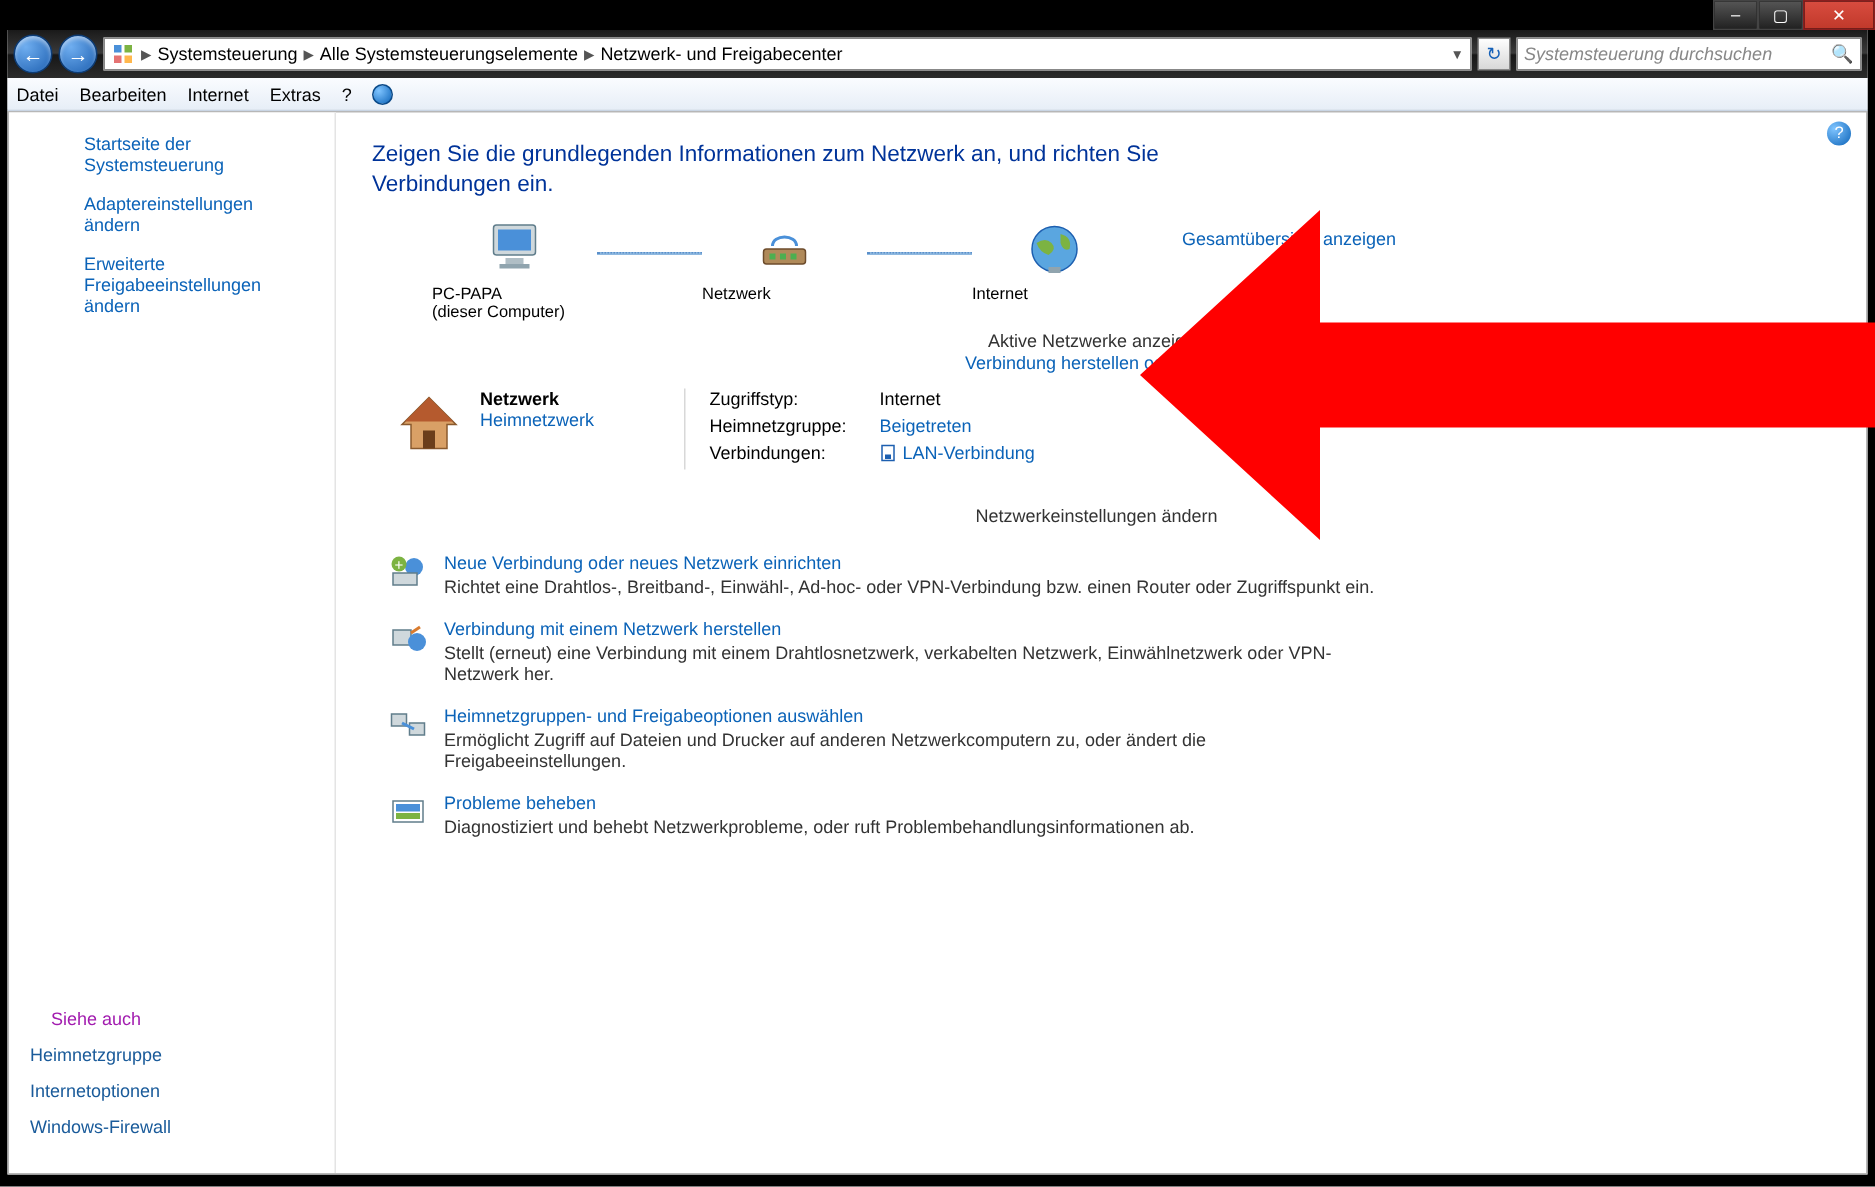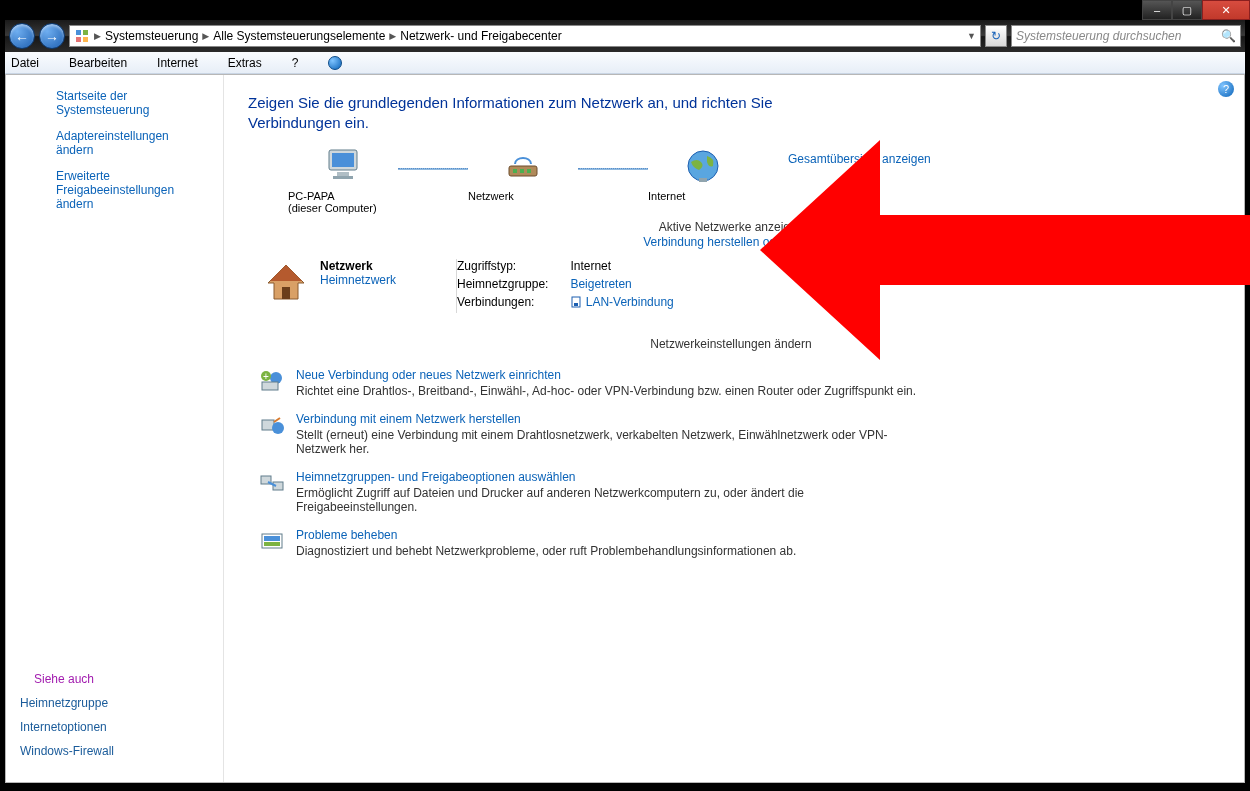--- a/index.html
+++ b/index.html
@@ -70,21 +70,21 @@
     width:230px;height:22px;background:#fff;border:1px solid #888;
     display:flex;align-items:center;padding:0 4px;color:#888;font-style:italic;gap:36px;
   }
   .searchbox .mag { margin-left:auto;color:#1560b8;font-style:normal;}
   
   .menubar {
     height:22px;
     background:linear-gradient(#fafcff,#e7eef7);
     border-bottom:1px solid #c9d5e4;
     display:flex;align-items:center;
-    padding:0 6px;gap:30px;
+    padding:0 6px;gap:14px;
     font-size:12px;
   }
   .menubar span { cursor:default; }
   .help-bubble {
     width:14px;height:14px;border-radius:50%;
     background:radial-gradient(circle at 30% 30%,#7fc4ff,#0b63b8);
     border:1px solid #0b4a88;
   }
   
   .body {
@@ -142,20 +142,21 @@
   .active-net {
     display:flex;align-items:flex-start;margin-top:10px;margin-left:14px;
   }
   .house-ic { width:48px;height:48px; margin-right:10px;}
   .netinfo { font-size:12px; }
   .netinfo b { font-size:12px; font-weight:bold;}
   .netinfo a { color:#0b63b8;text-decoration:none;cursor:pointer;}
   .props {
     margin-left:60px;
     border-left:1px solid #d8d8d8;
+    padding-left:16px;
     font-size:12px;
   }
   .props div { margin-bottom:4px;}
   .props .k { display:inline-block;width:110px;}
   .props .v { display:inline-block;}
   .props a { color:#0b63b8;text-decoration:none;cursor:pointer;}
   .tasks { margin-top:16px; }
   .task {
     display:flex;align-items:flex-start;gap:10px;margin:14px 0 14px 10px;max-width:660px;
   }

